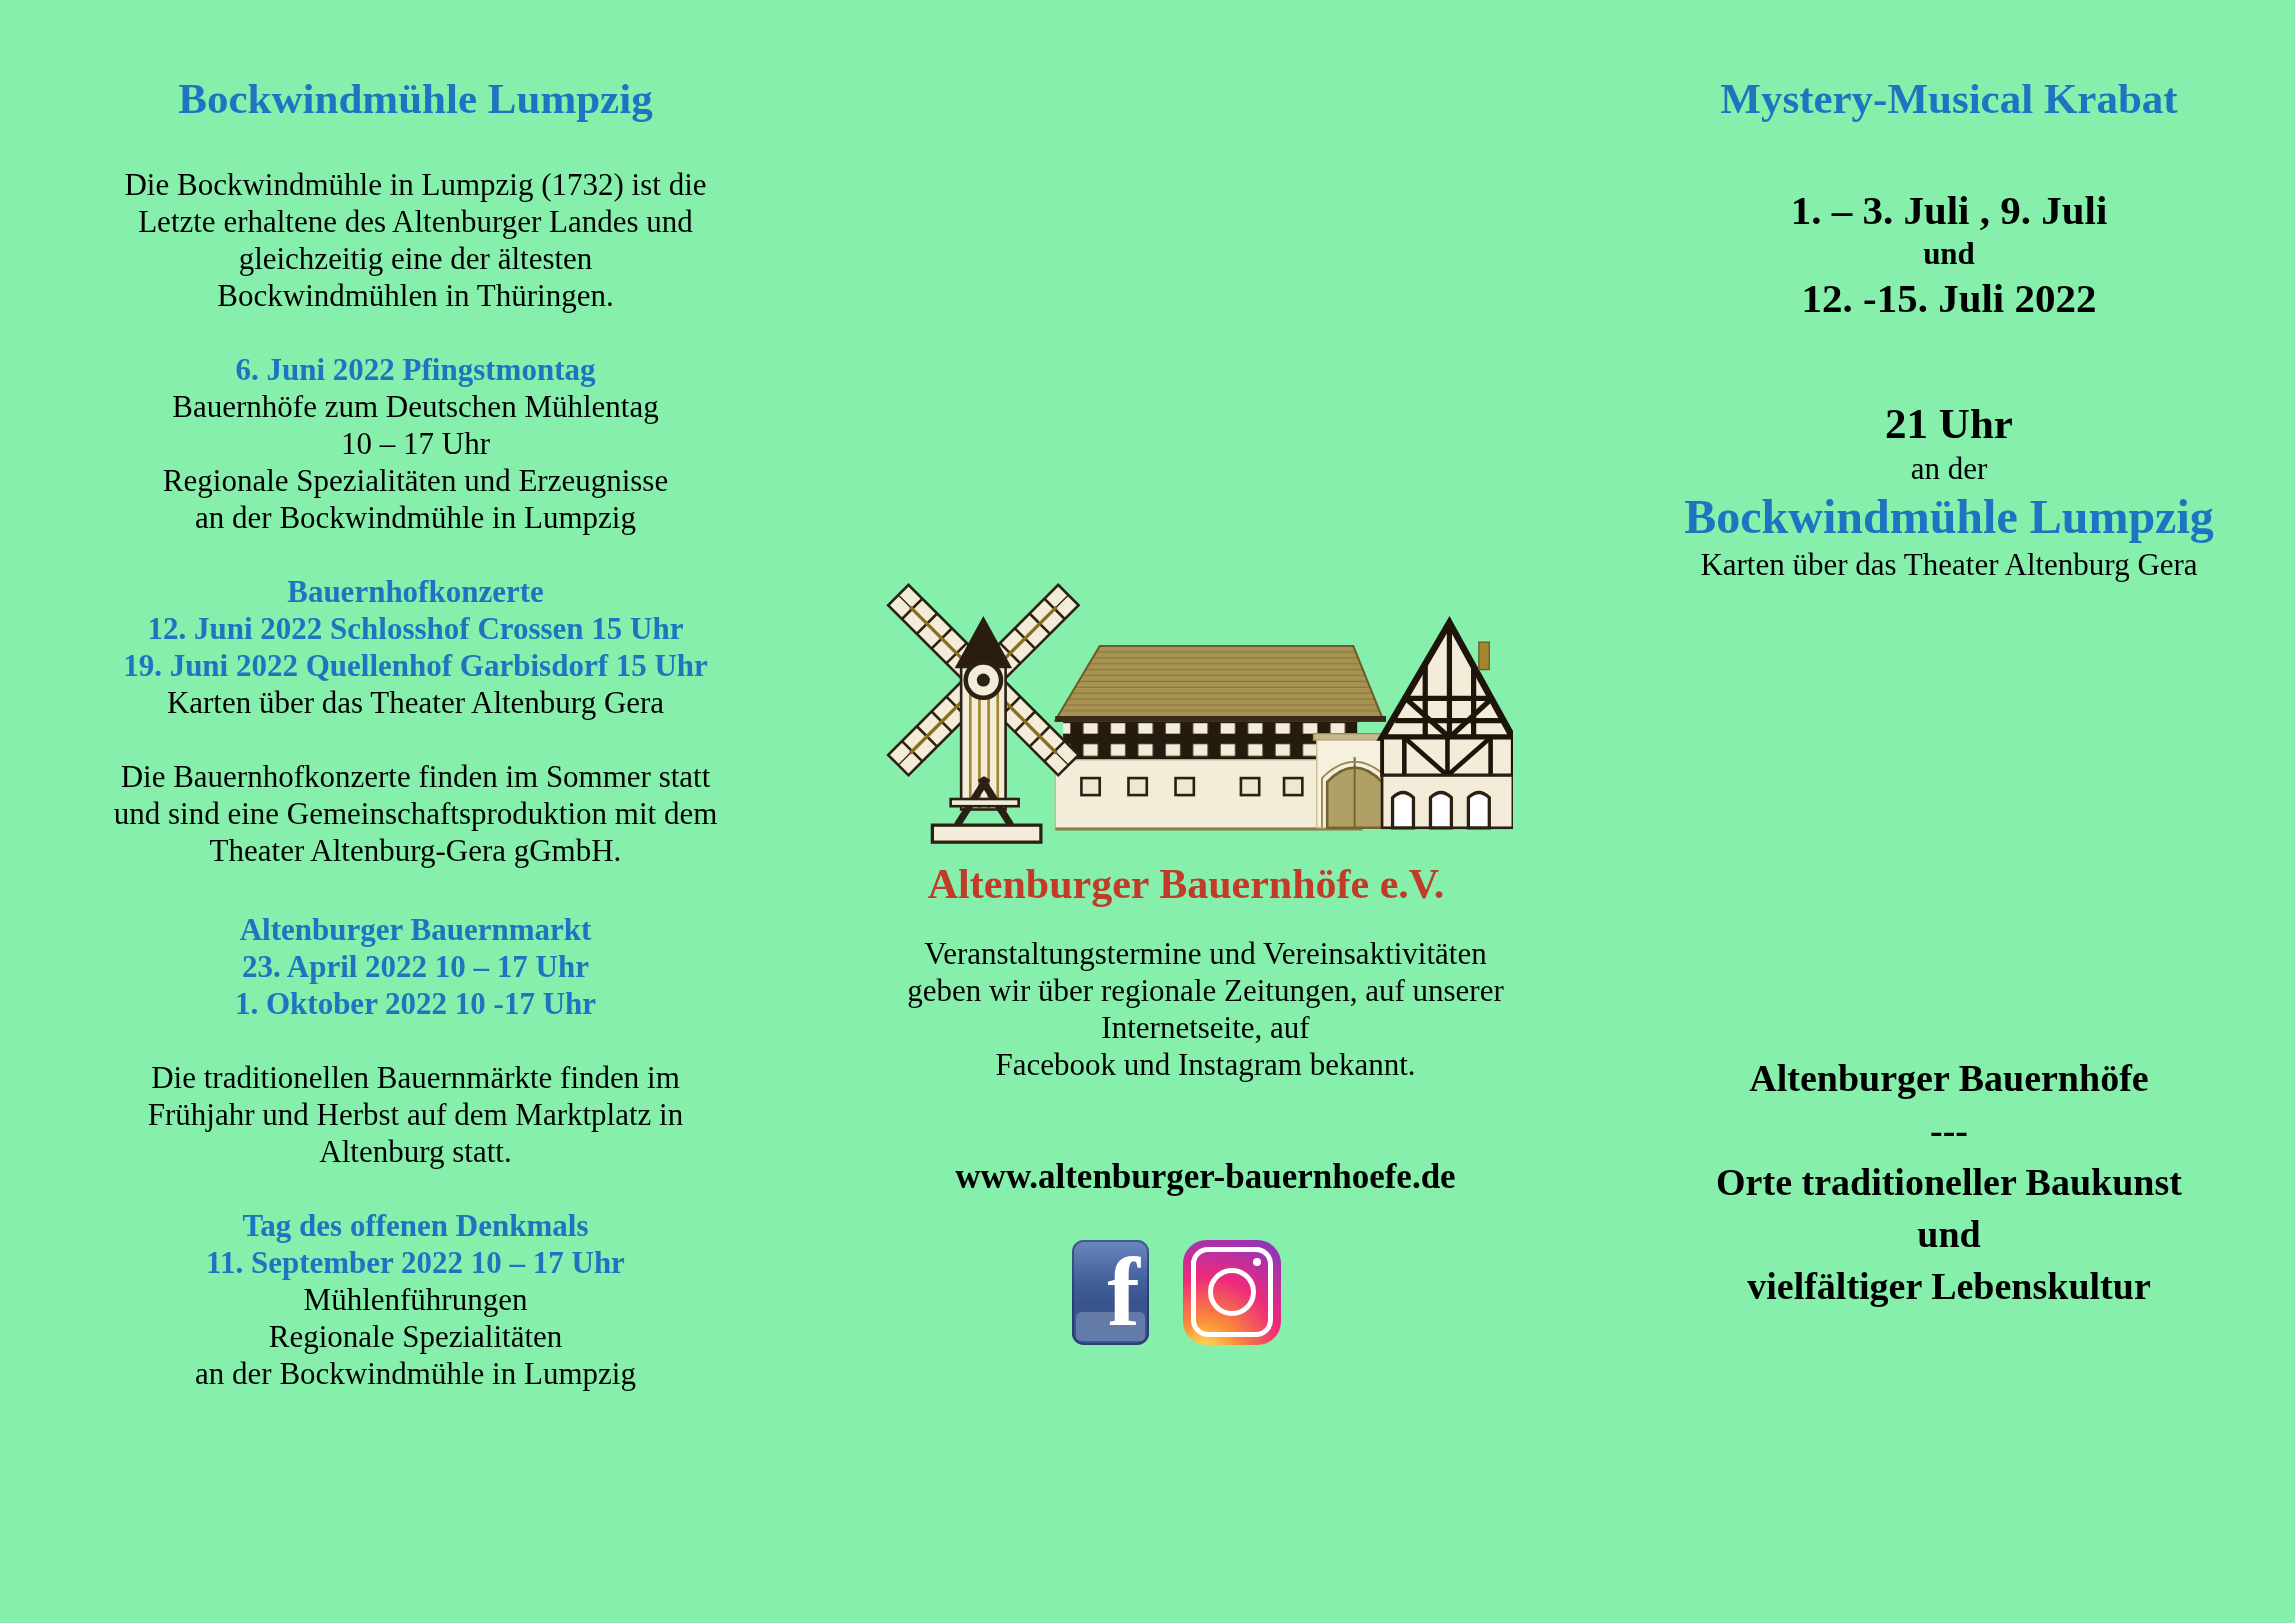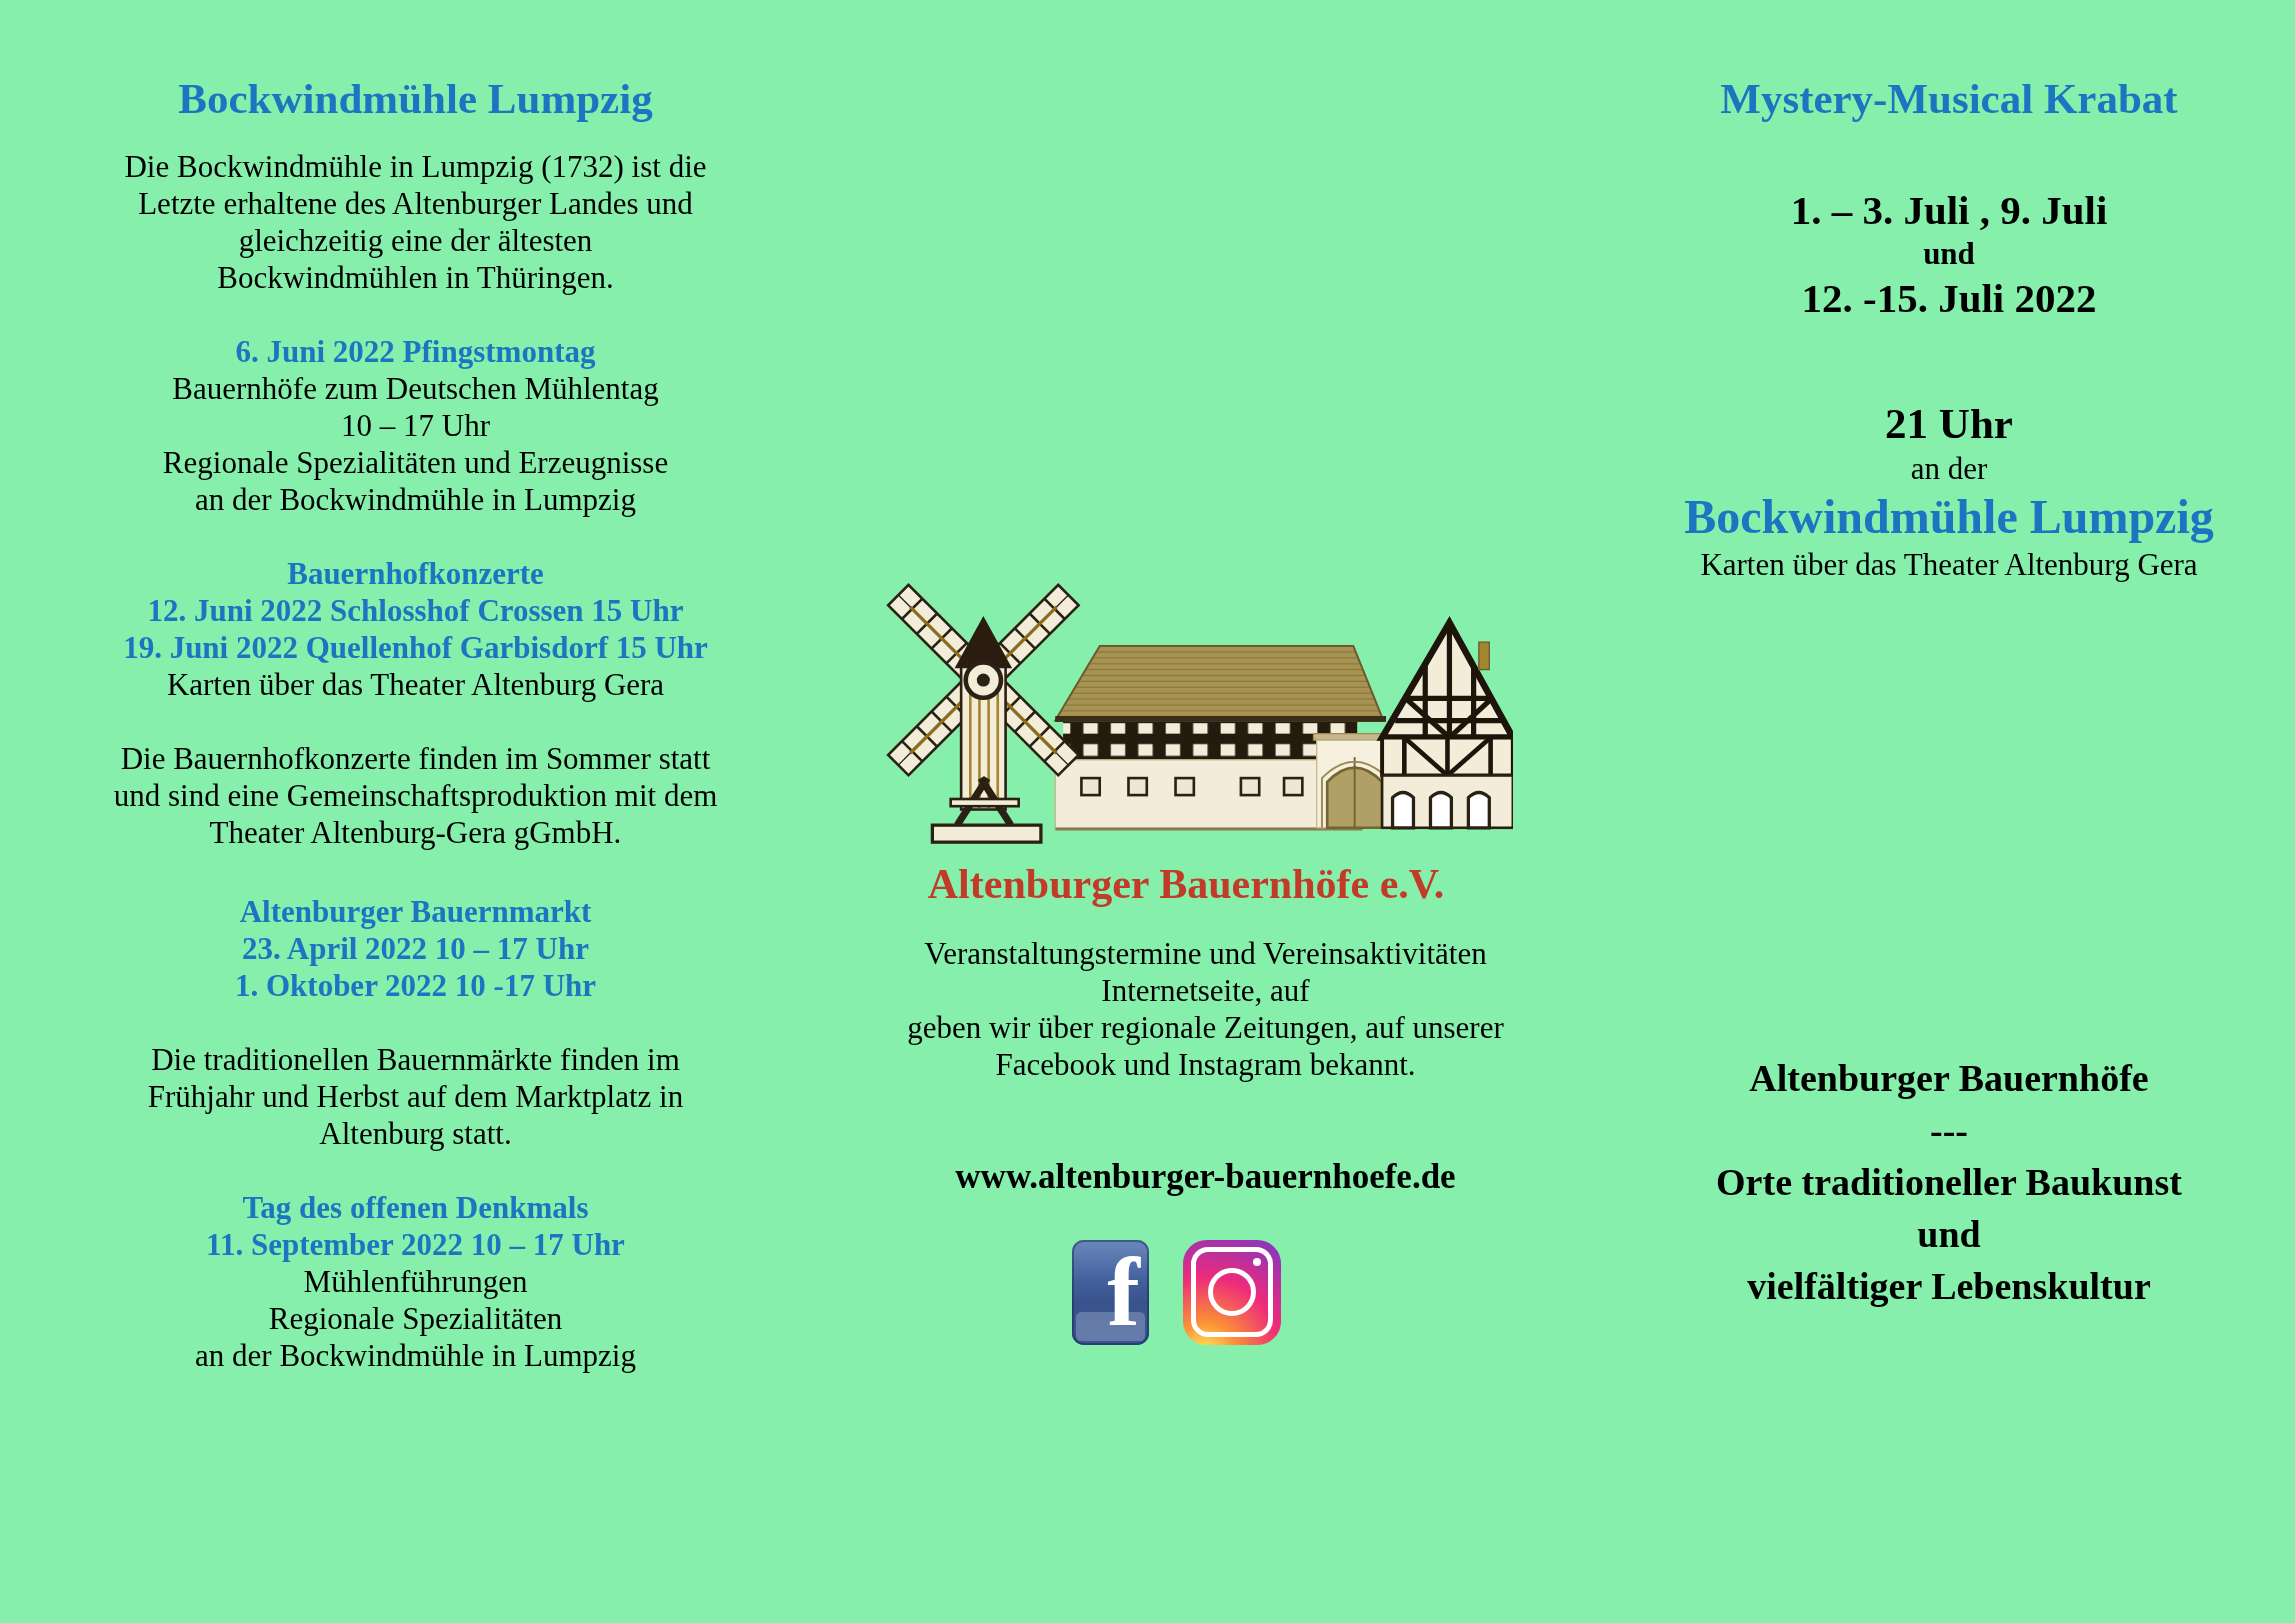--- a/index.html
+++ b/index.html
@@ -16,21 +16,21 @@
   .col-center{left:800px;top:582px;width:811px;}
   .col-right{left:1609px;top:73px;width:680px;}
 
   .blue{color:#1b75c1;}
   .red{color:#c23a28;}
 
   .title-lg{font-size:43px;font-weight:bold;line-height:52px;}
   .subhead{font-size:31px;font-weight:bold;line-height:37px;}
   .body-line{font-size:31px;line-height:37px;}
   .sec{margin-top:37px;}
-  .intro{margin-top:23px;}
+  .intro{margin-top:41px;}
 
   
   .r-dates{margin-top:60px;}
   .r-date-line{font-size:41px;font-weight:bold;line-height:50px;}
   .r-und{font-size:31px;font-weight:bold;line-height:38px;}
   .r-time{font-size:43px;font-weight:bold;line-height:50px;margin-top:76px;}
   .r-ander{font-size:31px;line-height:39px;}
   .r-venue{font-size:48px;font-weight:bold;line-height:58px;}
   .r-tickets{font-size:31px;line-height:38px;}
   .r-slogan{margin-top:468px;}
@@ -249,22 +249,22 @@
         <line x1="232" y1="372" x2="186" y2="300" stroke="#2b2014" stroke-width="11"></line>
         <rect x="140" y="332" width="104" height="11" fill="#f3ecd9" stroke="#2b2014" stroke-width="4"></rect>
         <rect x="112" y="372" width="166" height="26" fill="#f3ecd9" stroke="#2b2014" stroke-width="5"></rect>
       </svg>
       <div class="logo-caption red">Altenburger Bauernhöfe e.V.</div>
     </div>
 
 
     <div class="info-para">
       <div class="body-line">Veranstaltungstermine und Vereinsaktivitäten</div>
+      <div class="body-line">geben wir über regionale Zeitungen, auf unserer</div>
       <div class="body-line">Internetseite, auf</div>
-      <div class="body-line">geben wir über regionale Zeitungen, auf unserer</div>
       <div class="body-line">Facebook und Instagram bekannt.</div>
     </div>
 
     <div class="website">www.altenburger-bauernhoefe.de</div>
 
     <div class="social-row">
       <div class="fb-icon">
         <span class="fb-f">f</span>
       </div>
       <div class="ig-icon">

